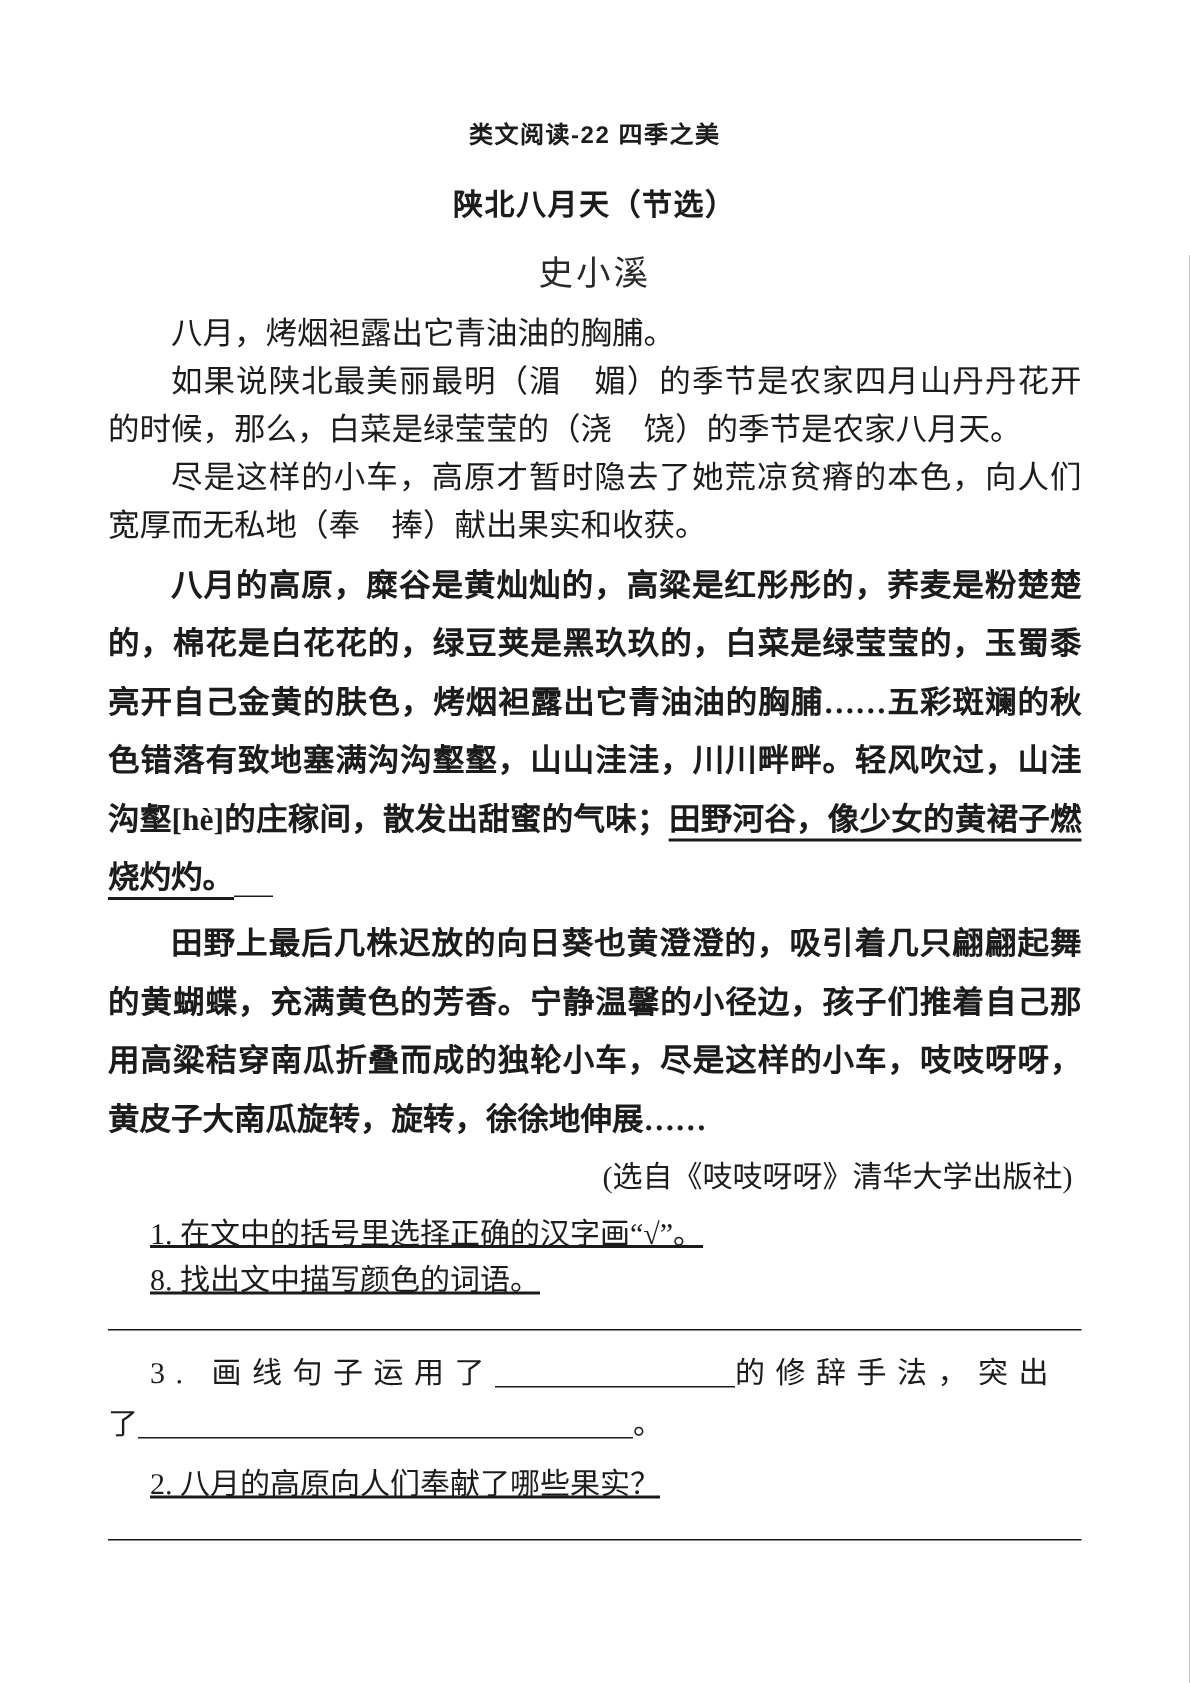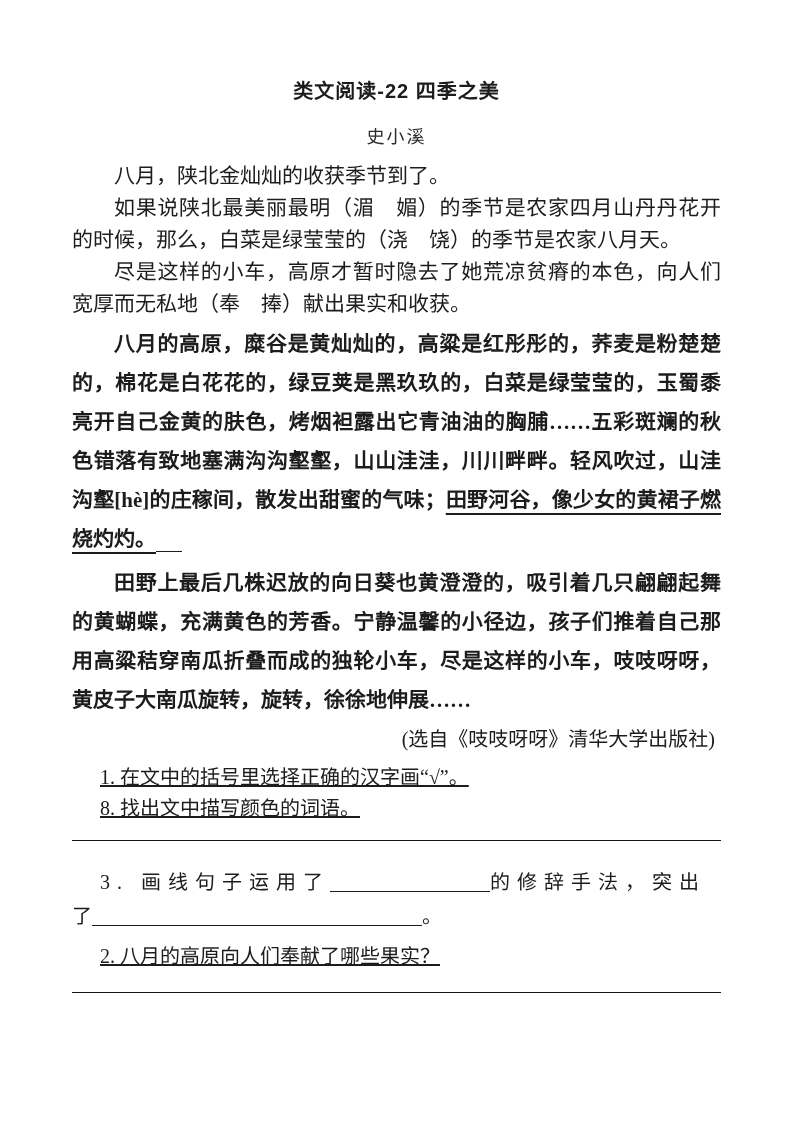--- a/index.html
+++ b/index.html
@@ -10,36 +10,36 @@
     background:#ffffff;
     color:#1c1c1c;
     box-sizing:border-box;
     padding:78px 72px 0 72px;
     overflow:hidden;
     font-family:"Liberation Serif","DejaVu Serif",serif;
   }
   .title{
     font-family:"Liberation Sans","DejaVu Sans",sans-serif;
     font-weight:bold;
-    font-size:20px;
+    font-size:16px;
     text-align:center;
     line-height:26px;
     letter-spacing:1px;
   }
   .subtitle{
     font-family:"Liberation Sans","DejaVu Sans",sans-serif;
     font-weight:bold;
     font-size:20px;
     text-align:center;
     line-height:26px;
     margin-top:20px;
     letter-spacing:1px;
   }
   .author{
-    font-size:18px;
+    font-size:23px;
     text-align:center;
     line-height:22px;
     margin-top:22px;
     color:#2a2a2a;
     letter-spacing:2px;
   }
   .body-text p{
     margin:0;
     font-size:21px;
     text-align:justify;
@@ -72,21 +72,21 @@
     font-size:20px;
     line-height:31px;
     margin:0;
     text-indent:28px;
     text-align:justify;
     text-decoration:underline;
   }
   .q3-line1{
     font-size:20px;
     line-height:34px;
-    margin-top:24px;
+    margin-top:12px;
     padding-left:28px;
     white-space:nowrap;
   }
   .q3-line1 .spread{letter-spacing:7px;}
   .q3-line2{
     font-size:20px;
     line-height:34px;
   }
   .blank{
     display:inline-block;
@@ -105,24 +105,25 @@
   .answer-line-1{margin-top:16px;}
   .answer-line-2{margin-top:20px;}
   .q4{margin-top:8px;}
 </style>
 </head>
 <body>
 
 <div class="page">
 
   <div class="title">类文阅读-22 四季之美</div>
+  <div class="subtitle">陕北八月天（节选）</div>
   <div class="author">史小溪</div>
 
   <div class="body-text">
-    <p class="tight first">八月，陕北金灿灿的收获季节到了。</p>
+    <p class="tight first">八月，烤烟袒露出它青油油的胸脯。</p>
     <p class="tight">如果说陕北最美丽最明（湄　媚）的季节是农家四月山丹丹花开的时候，那么，白菜是绿莹莹的（浇　饶）的季节是农家八月天。</p>
     <p class="tight">尽是这样的小车，高原才暂时隐去了她荒凉贫瘠的本色，向人们宽厚而无私地（奉　捧）献出果实和收获。</p>
     <p class="loose gap-top"><span>八月的高原，糜谷是黄灿灿的，高粱是红彤彤的，荞麦是粉楚楚的，棉花是白花花的，绿豆荚是黑玖玖的，白菜是绿莹莹的，玉蜀黍亮开自己金黄的肤色，烤烟袒露出它青油油的胸脯……五彩斑斓的秋色错落有致地塞满沟沟壑壑，山山洼洼，川川畔畔。轻风吹过，山洼沟壑[hè]的庄稼间，散发出甜蜜的气味；</span><span class="underlined">田野河谷，像少女的黄裙子燃烧灼灼。</span><span class="underline-tail"></span></p>
     <p class="loose gap-top">田野上最后几株迟放的向日葵也黄澄澄的，吸引着几只翩翩起舞的黄蝴蝶，充满黄色的芳香。宁静温馨的小径边，孩子们推着自己那用高粱秸穿南瓜折叠而成的独轮小车，尽是这样的小车，吱吱呀呀，黄皮子大南瓜旋转，旋转，徐徐地伸展……</p>
   </div>
 
   <div class="source">(选自《吱吱呀呀》清华大学出版社)</div>
 
   <div class="questions">
     <p class="question">1. 在文中的括号里选择正确的汉字画“√”。</p>

